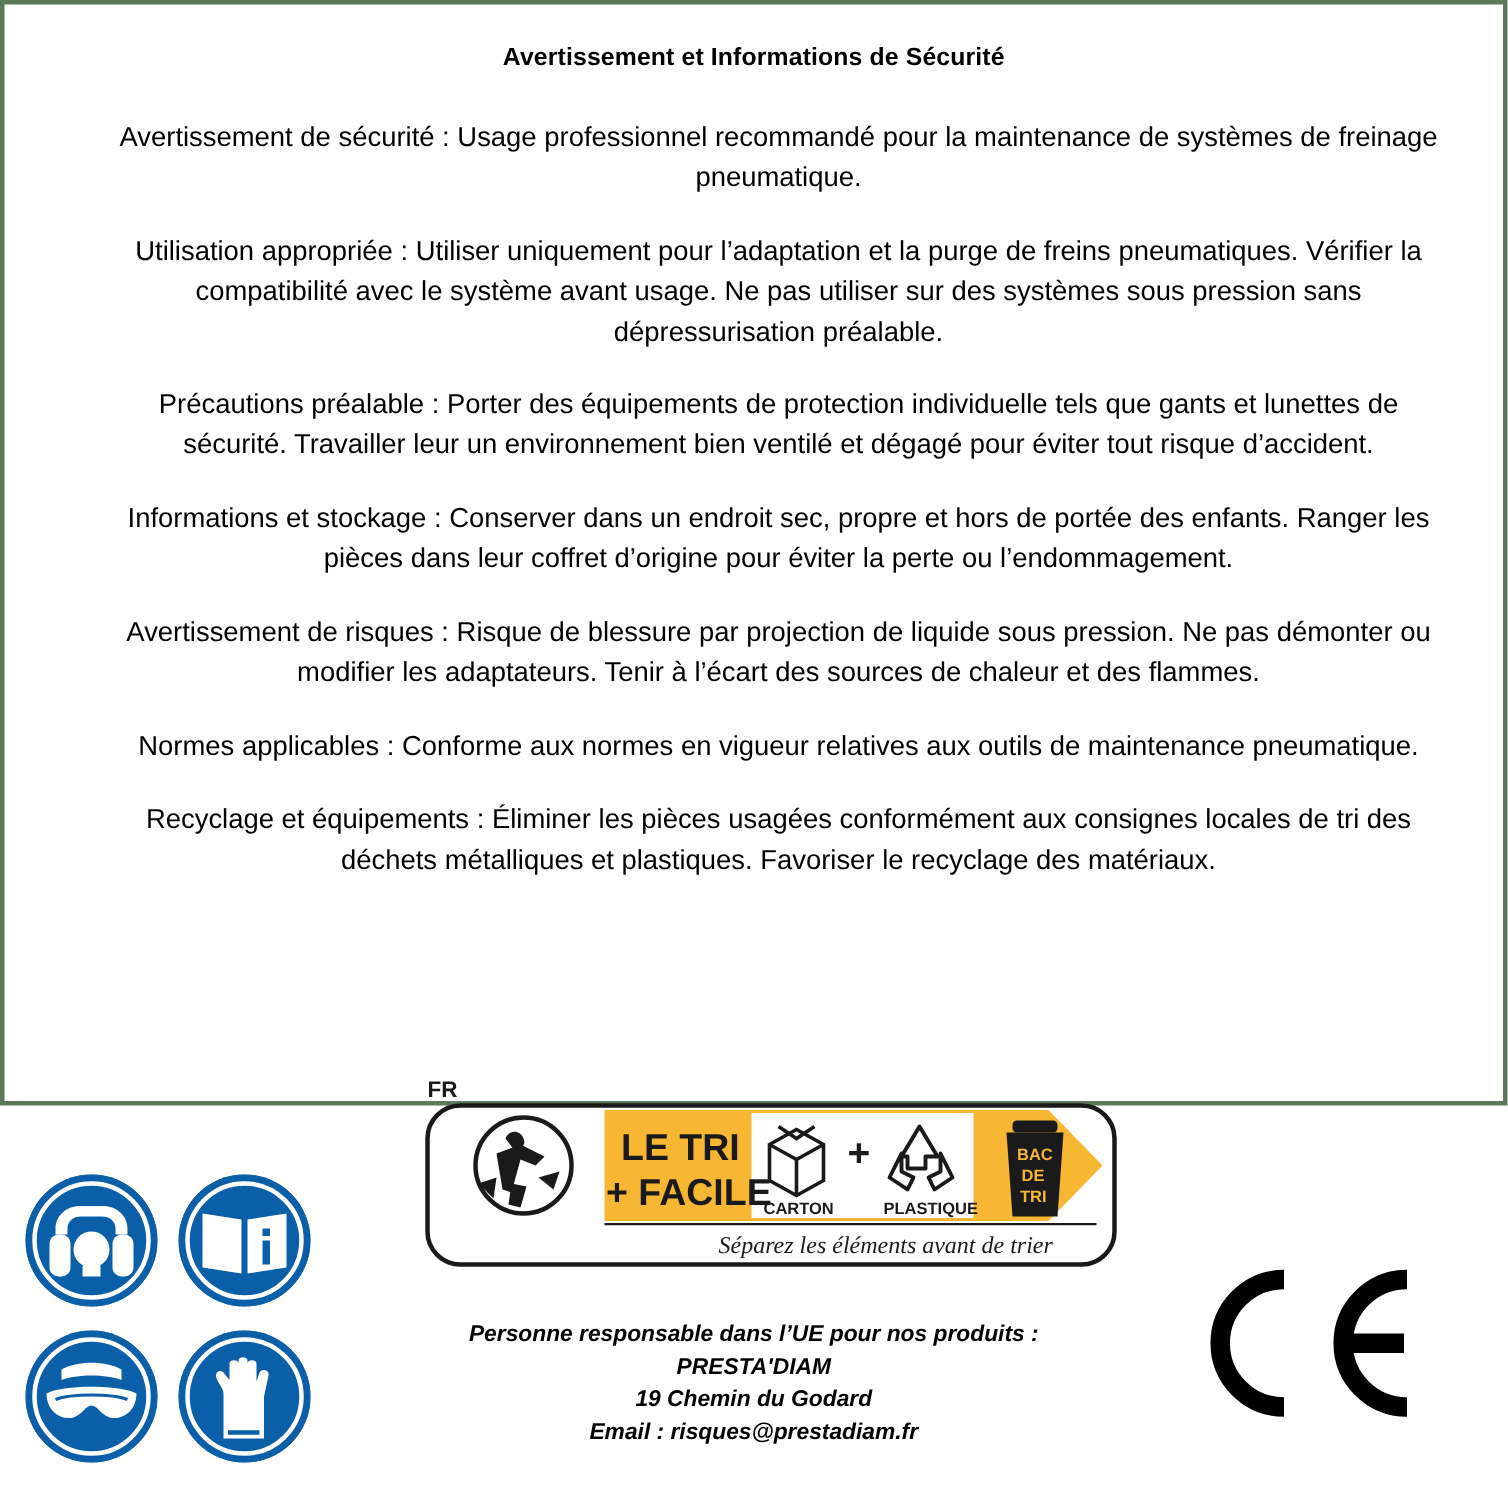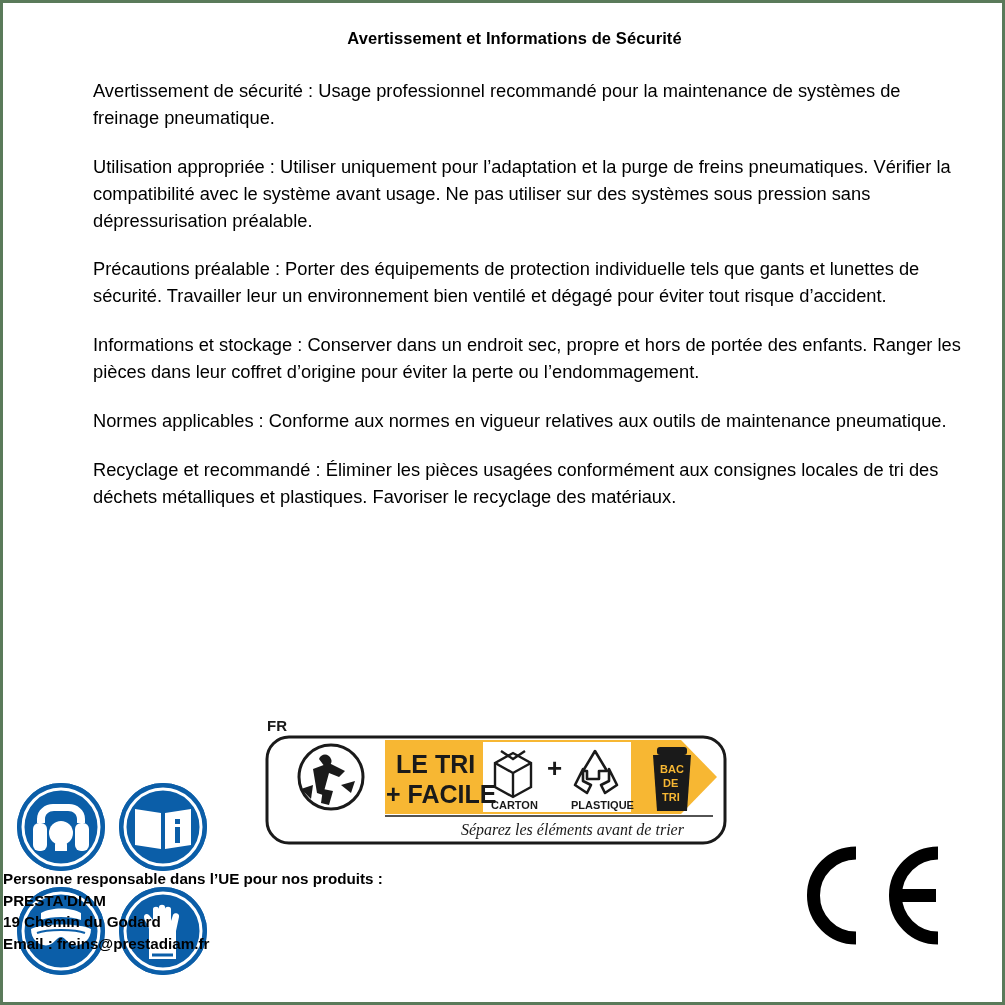--- a/index.html
+++ b/index.html
@@ -10,35 +10,35 @@
   body {
     width: 1005px;
     height: 1005px;
     font-family: "Liberation Sans", sans-serif;
     color: #000000;
     overflow: hidden;
   }
   #page {
     position: relative;
     width: 1005px;
-    height: 1005px;
+    height: 737px;
     box-sizing: border-box;
     border: 3px solid #5a7a5a;
     background: #ffffff;
-    padding-left: 24px;
   }
   #doc-title {
     text-align: center;
     font-weight: bold;
     font-size: 16.5px;
     margin-top: 26px;
     letter-spacing: 0.1px;
   }
   #paragraphs {
     margin: 30px 32px 0 66px;
+    text-align: center;
   }
   .para {
     font-size: 18.3px;
     line-height: 1.47;
     margin-bottom: 22px;
     max-width: 900px;
   }
   .para .lead {
     white-space: pre;
   }
@@ -66,34 +66,36 @@
     background: #0b5ea8;
   }
   .picto.p1 { left: 0px;  top: 0px;  }
   .picto.p2 { left: 102px; top: 0px; }
   .picto.p3 { left: 0px;  top: 104px; }
   .picto.p4 { left: 102px; top: 104px; }
   .picto svg { display: block; width: 88px; height: 88px; }
   
   #tri-banner {
     position: absolute;
-    left: 258px;
+    left: 276px;
     top: 22px;
     width: 470px;
     height: 135px;
   }
   
   #responsible {
     position: absolute;
     left: 0;
     right: 0;
-    top: 175px;
+    top: 186px;
+    text-align: center;
     font-size: 15.2px;
     font-weight: bold;
     line-height: 1.42;
+    font-style: italic;
   }
   #responsible .line { display: block; }
   
   #ce-mark {
     position: absolute;
     left: 795px;
     top: 150px;
     width: 150px;
     height: 105px;
   }
@@ -108,24 +110,25 @@
   <div id="paragraphs">
 
     <p class="para"><span class="lead">Avertissement de sécurité : </span><span>Usage professionnel recommandé pour la maintenance de systèmes de freinage pneumatique.</span></p>
 
     <p class="para"><span class="lead">Utilisation appropriée : </span><span>Utiliser uniquement pour l’adaptation et la purge de freins pneumatiques. Vérifier la compatibilité avec le système avant usage. Ne pas utiliser sur des systèmes sous pression sans dépressurisation préalable.</span></p>
 
     <p class="para"><span class="lead">Précautions préalable : </span><span>Porter des équipements de protection individuelle tels que gants et lunettes de sécurité. Travailler leur un environnement bien ventilé et dégagé pour éviter tout risque d’accident.</span></p>
 
     <p class="para"><span class="lead">Informations et stockage : </span><span>Conserver dans un endroit sec, propre et hors de portée des enfants. Ranger les pièces dans leur coffret d’origine pour éviter la perte ou l’endommagement.</span></p>
 
+    <p class="para"><span class="lead">Avertissement de risques : </span><span>Risque de blessure par projection de liquide sous pression. Ne pas démonter ou modifier les adaptateurs. Tenir à l’écart des sources de chaleur et des flammes.</span></p>
 
     <p class="para"><span class="lead">Normes applicables : </span><span>Conforme aux normes en vigueur relatives aux outils de maintenance pneumatique.</span></p>
 
-    <p class="para"><span class="lead">Recyclage et recommandé : </span><span>Éliminer les pièces usagées conformément aux consignes locales de tri des déchets métalliques et plastiques. Favoriser le recyclage des matériaux.</span></p>
+    <p class="para"><span class="lead">Recyclage et équipements : </span><span>Éliminer les pièces usagées conformément aux consignes locales de tri des déchets métalliques et plastiques. Favoriser le recyclage des matériaux.</span></p>
 
   </div>
 
   <div id="bottom">
 
     <div id="pictograms">
 
       <div class="picto p1">
         <svg viewBox="0 0 88 88" xmlns="http://www.w3.org/2000/svg" aria-hidden="true">
           <circle cx="44" cy="44" r="44" fill="#0b5ea8"></circle>
@@ -219,21 +222,21 @@
 
         <line x1="124" y1="101" x2="452" y2="101" stroke="#1a1a1a" stroke-width="1.5"></line>
         <text x="200" y="120" font-family="Liberation Serif, serif" font-size="16" font-style="italic" fill="#1a1a1a">Séparez les éléments avant de trier</text>
       </svg>
     </div>
 
     <div id="responsible">
       <span class="line"><span>Personne responsable dans l’</span><span>UE</span><span> pour nos produits :</span></span>
       <span class="line">PRESTA'DIAM</span>
       <span class="line">19 Chemin du Godard</span>
-      <span class="line">Email : freins@prestadiam.fr</span>
+      <span class="line">Email : risques@prestadiam.fr</span>
     </div>
 
     <div id="ce-mark">
       <svg viewBox="0 0 150 105" xmlns="http://www.w3.org/2000/svg">
         <path d="M58 10 A42 42 0 1 0 58 95" fill="none" stroke="#000000" stroke-width="13"></path>
         <path d="M140 10 A42 42 0 1 0 140 95" fill="none" stroke="#000000" stroke-width="13"></path>
         <rect x="98" y="46" width="40" height="13" fill="#000000"></rect>
       </svg>
     </div>
 

